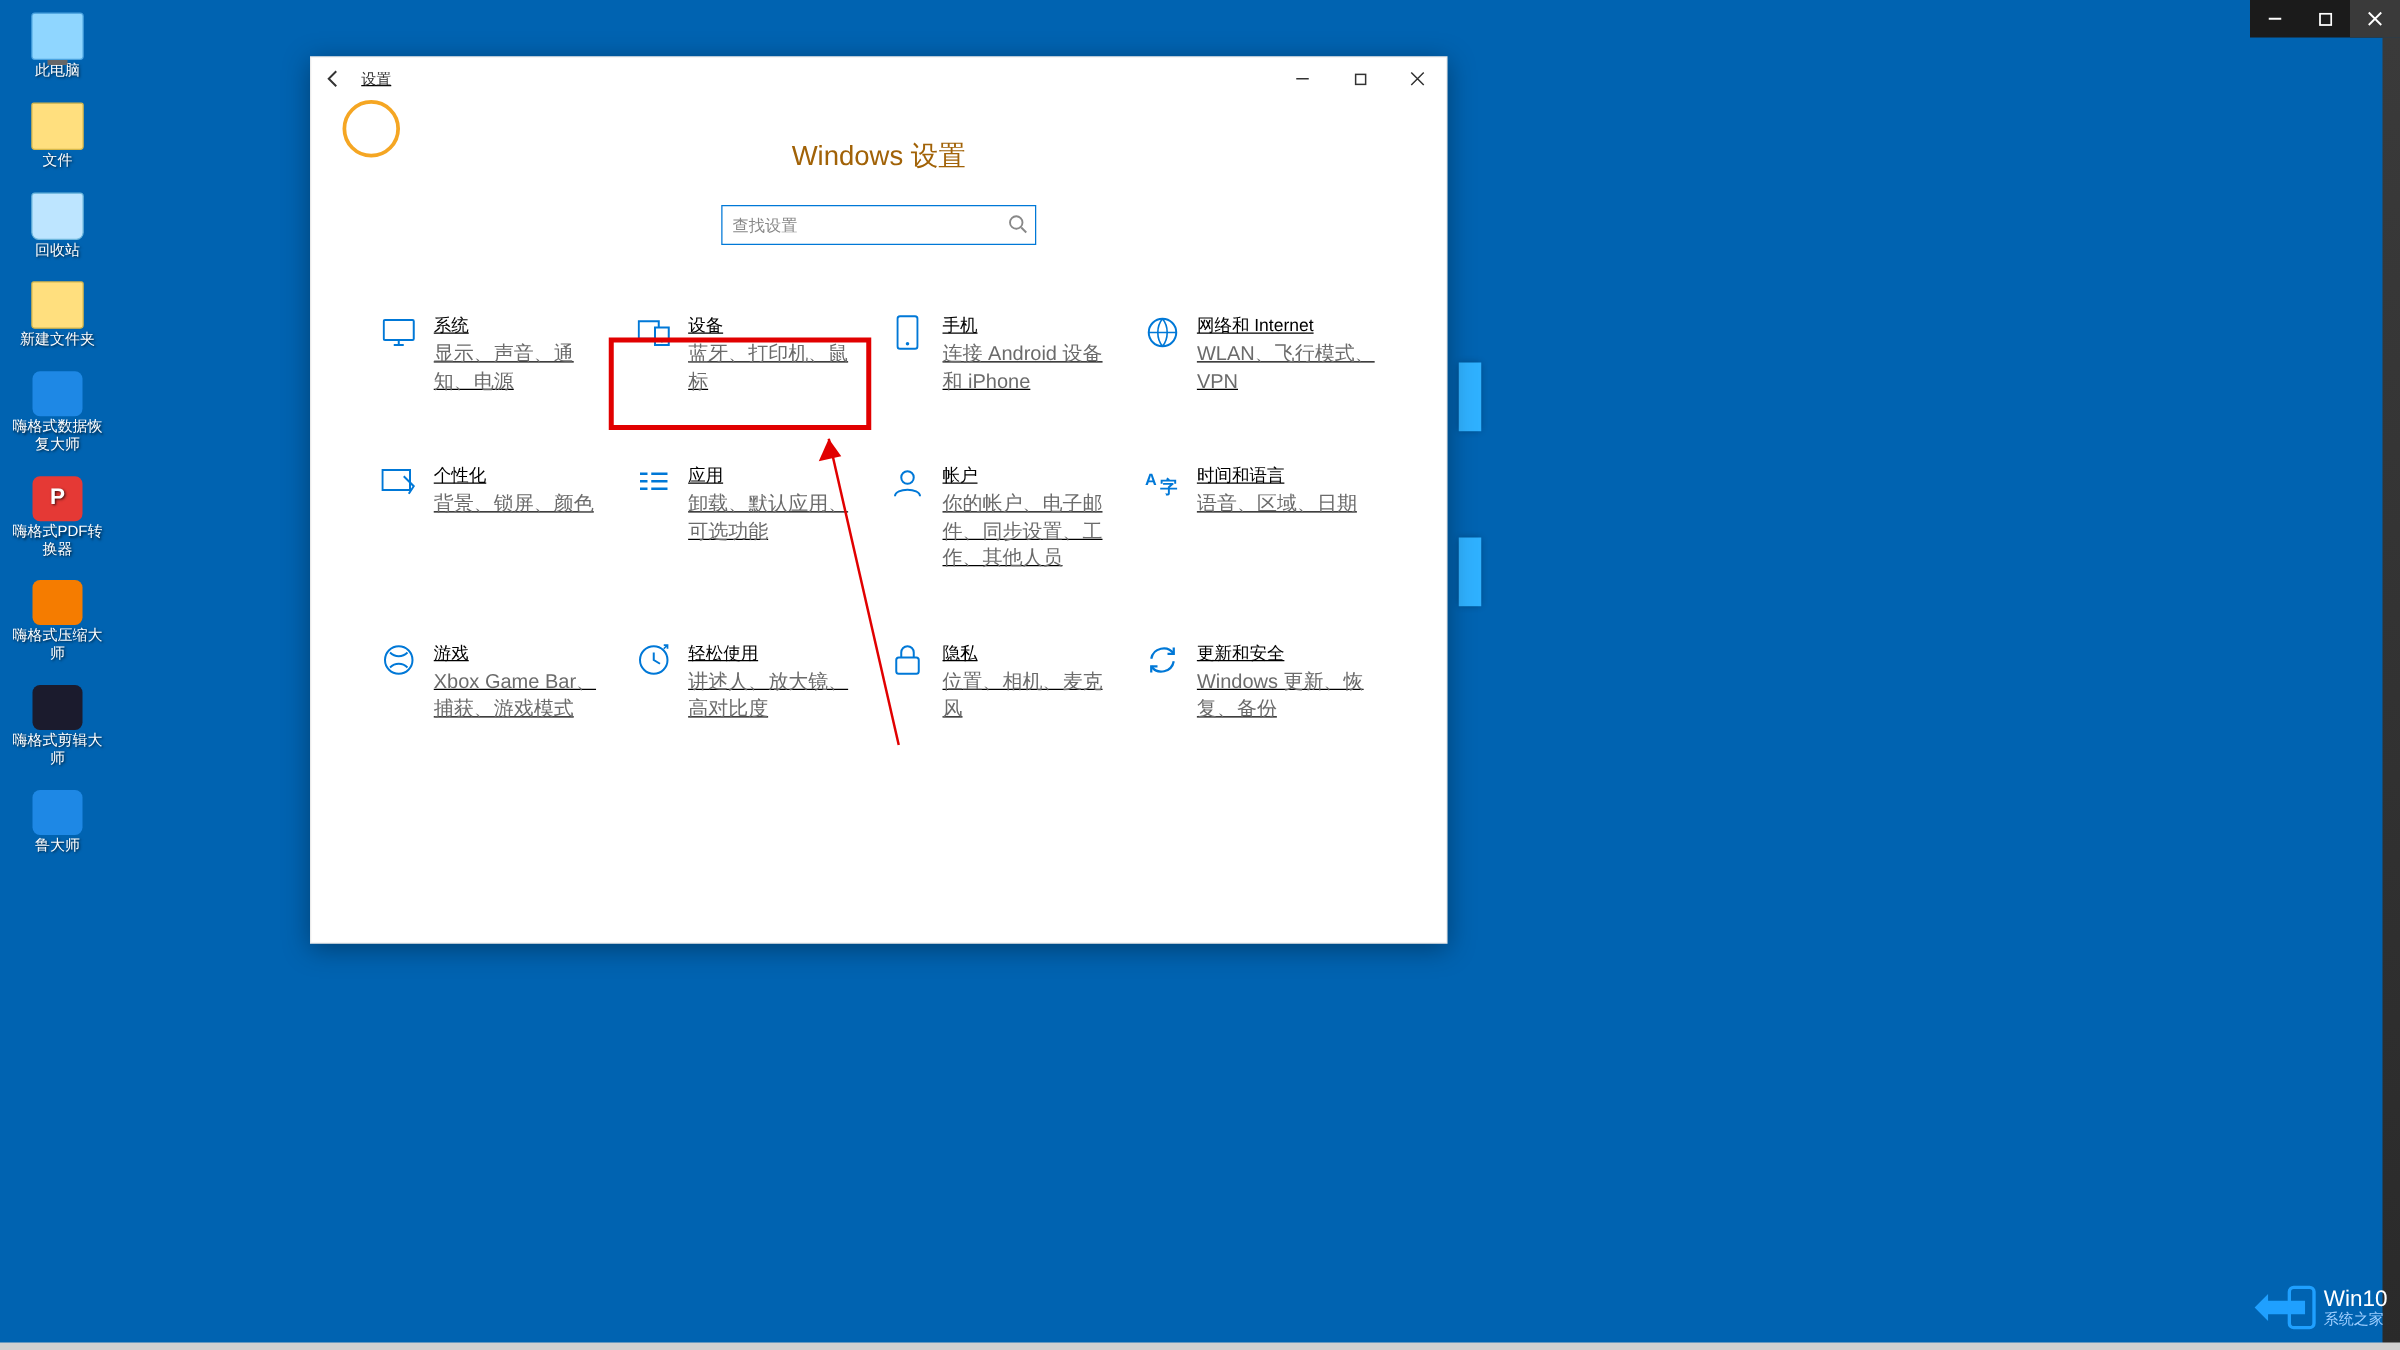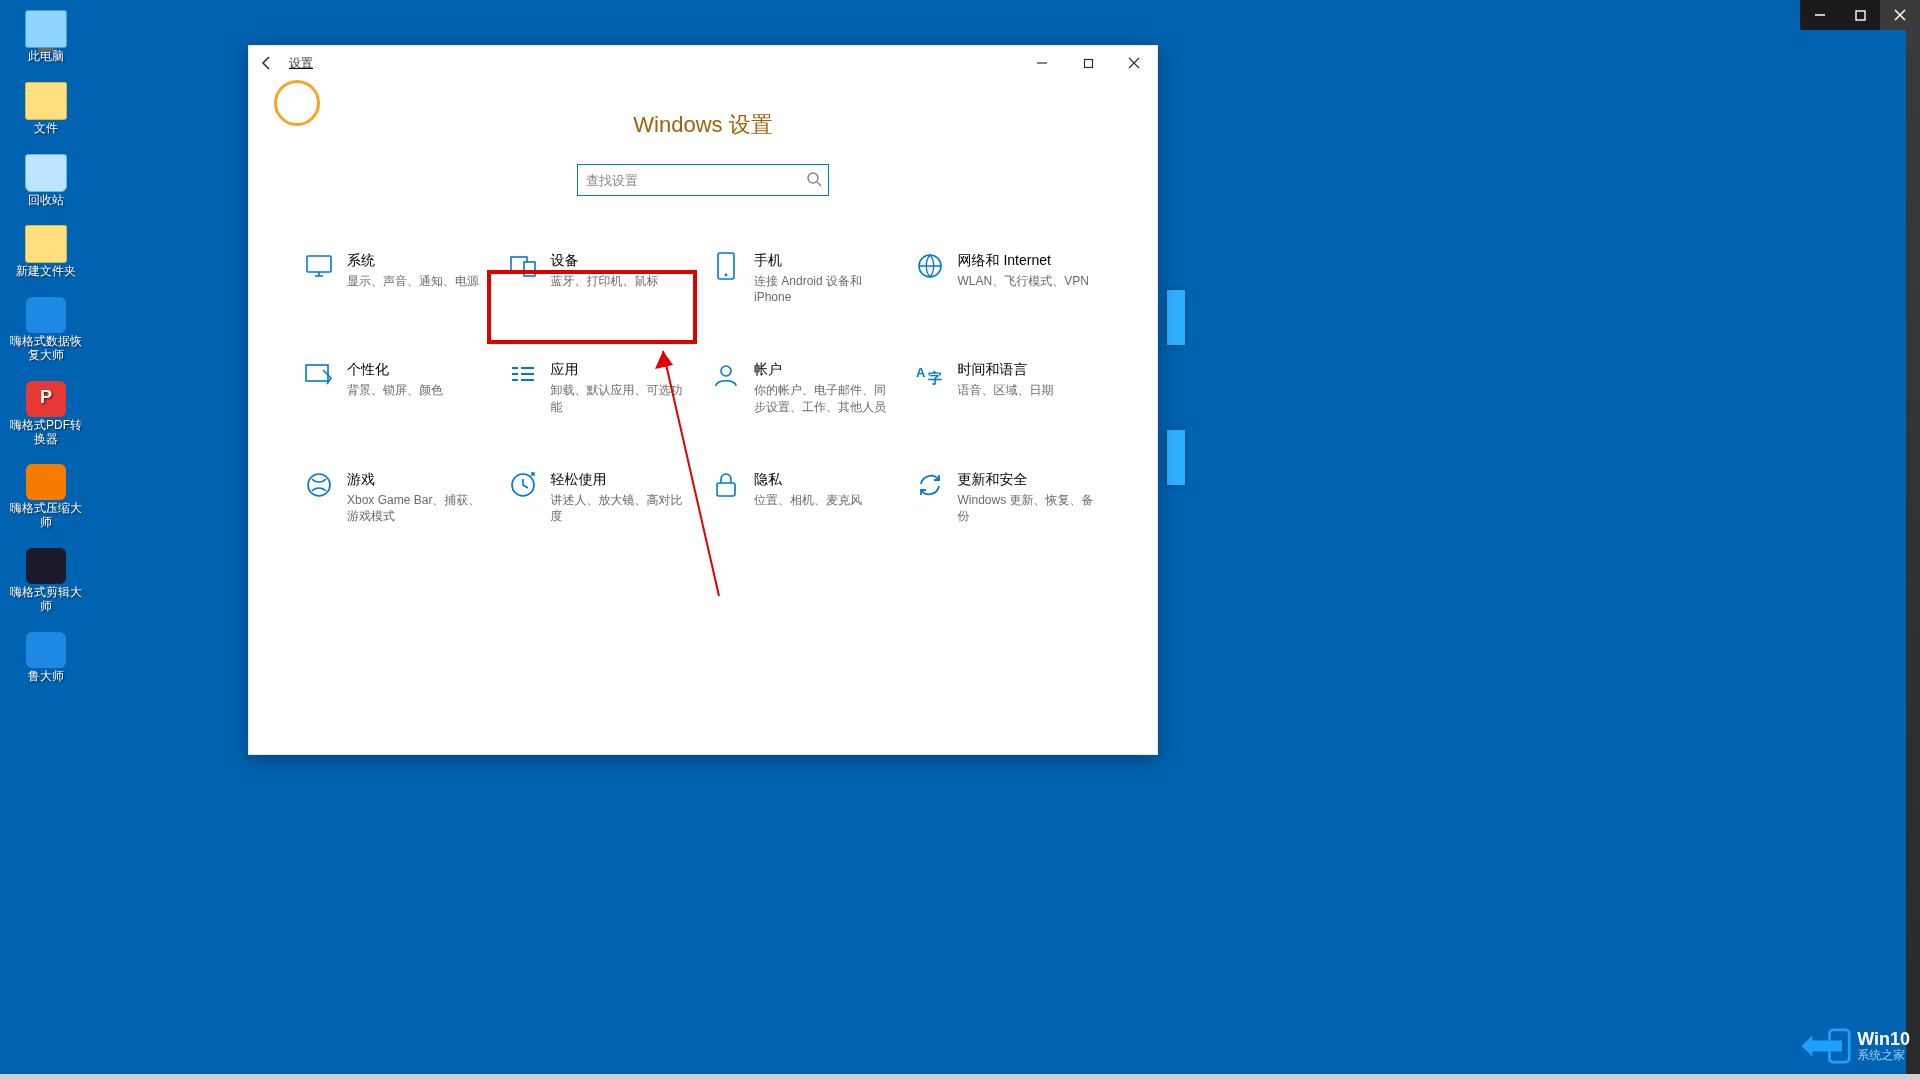--- a/index.html
+++ b/index.html
@@ -151,39 +151,40 @@
     color:#888;
   }
 
   .tiles {
     margin-top:50px;
     padding:0 52px;
     display:grid;
     grid-template-columns: repeat(4, 1fr);
     column-gap:10px;
     row-gap:44px;
+    text-decoration:underline;
   }
   .tile {
     display:flex;
     align-items:flex-start;
     gap:14px;
     padding:6px 4px;
     position:relative;
   }
   .tile .t-icon {
     width:28px; height:28px; flex:0 0 28px;
     color:#0078D7;
     display:flex; align-items:center; justify-content:center;
   }
   .tile .t-text .t-title {
     font-size:14px; color:#000;
     margin-bottom:3px;
   }
   .tile .t-text .t-sub {
-    font-size:12px; color:#6b6b6b;
+    font-size:16px; color:#6b6b6b;
     line-height:1.35;
     max-width:150px;
   }
 
   
   .anno-box {
     position:absolute;
     border:4px solid #e10000;
     pointer-events:none;
   }
@@ -219,21 +220,21 @@
     padding:8px 10px;
     color:#fff;
   }
   .wm-logo {
     width:52px; height:52px;
     display:flex; align-items:center; justify-content:center;
     color:#1fa0ff; font-weight:800; font-size:30px;
     position:relative;
   }
   .wm-text { line-height:1.1; font-size:13px; }
-  .wm-text .wm-brand { font-size:18px; font-weight:700; color:#fff;}
+  .wm-text .wm-brand { font-size:18px; font-weight:400; color:#fff;}
   .wm-text .wm-sub { color:#9ecfff; font-size:12px; }
 
   
   .taskbar-crop {
     position:absolute;
     left:0; right:0;
     bottom:0;
     height:6px;
     background:#d0d0d0;
   }

